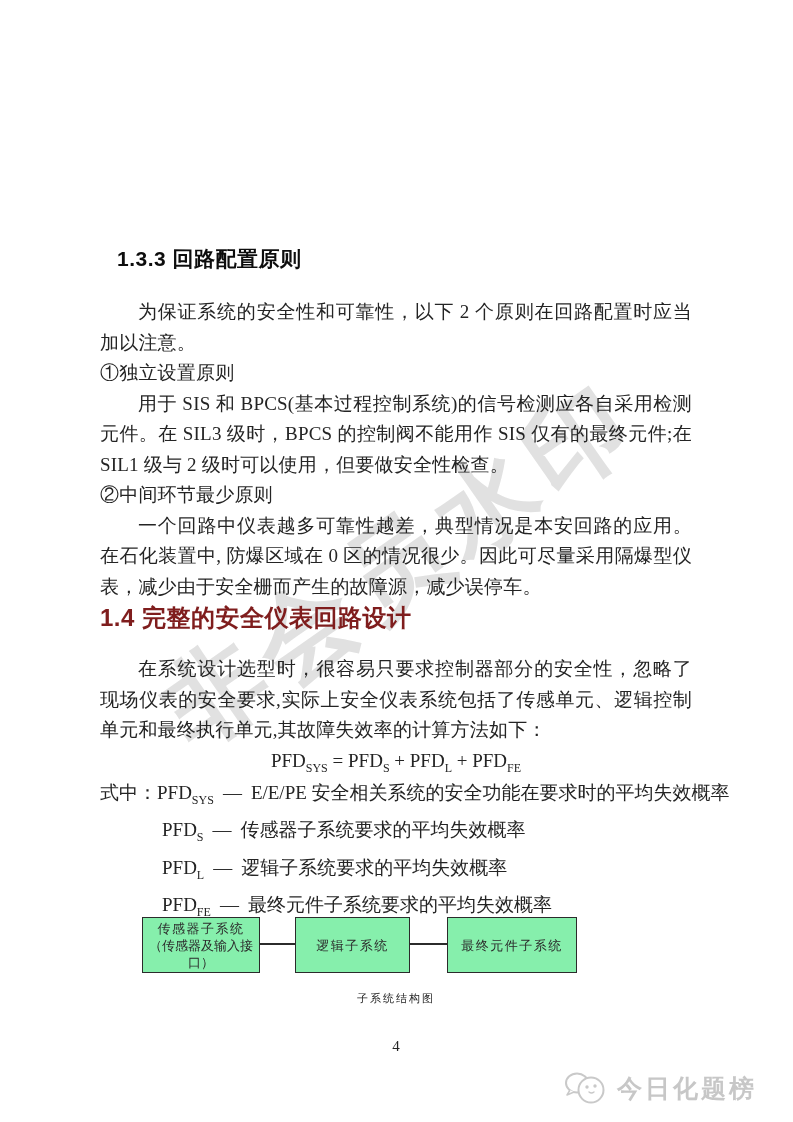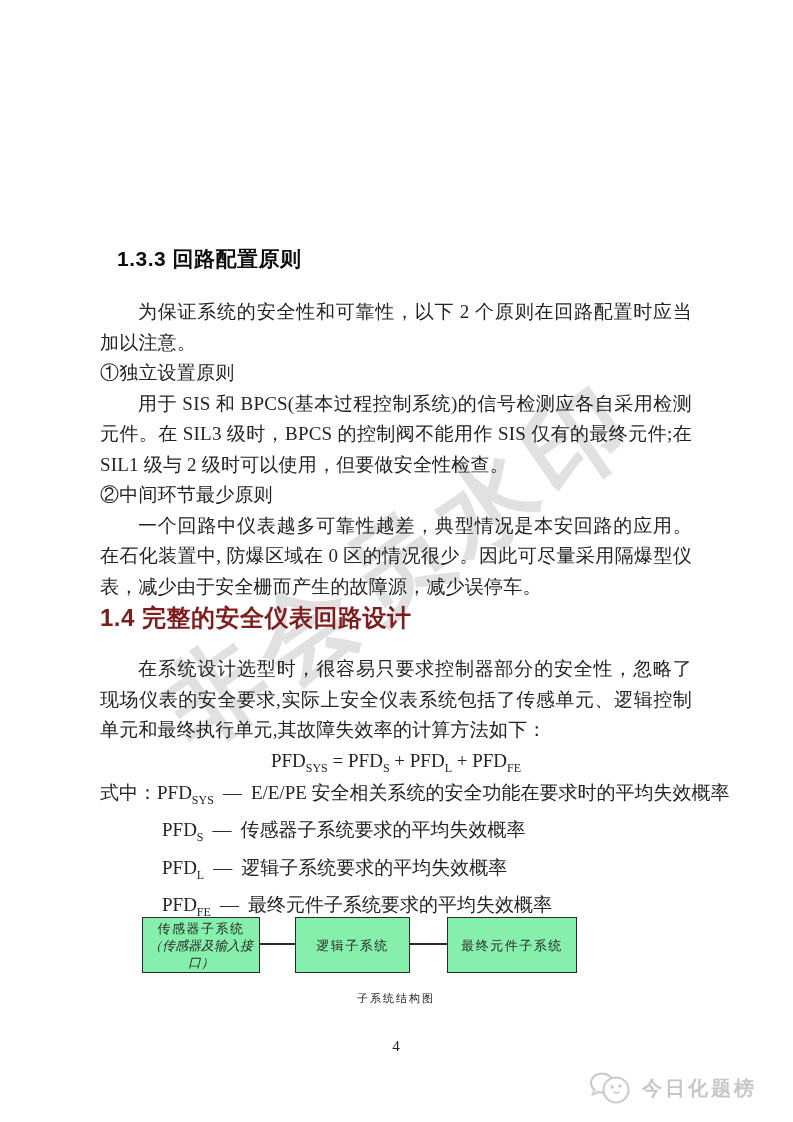--- a/index.html
+++ b/index.html
@@ -49,21 +49,21 @@
   .dline{position:absolute;height:2px;background:#2b2b2b;z-index:1;}
   .caption{font-size:11px;text-align:center;letter-spacing:2px;z-index:1;}
   .pagenum{font-size:15px;text-align:center;z-index:1;}
   
   .logo{
     position:absolute;top:1066px;right:36px;height:44px;z-index:1;
     display:flex;align-items:center;gap:7px;
   }
   .logo-text{
     font-family:"Liberation Sans","DejaVu Sans",sans-serif;
-    font-size:20px;font-weight:bold;letter-spacing:3px;color:#c7c7c7;
+    font-size:25px;font-weight:bold;letter-spacing:3px;color:#c7c7c7;
   }
 </style>
 </head>
 <body>
 
 <div class="page">
 
   <div class="watermark">非会员水印</div>
 
 
@@ -96,21 +96,21 @@
       <span>PFD</span><sub class="fs">L</sub><span class="dash">—</span><span>逻辑子系统要求的平均失效概率</span>
     </div>
     <div class="def-line cont">
       <span>PFD</span><sub class="fs">FE</sub><span class="dash">—</span><span>最终元件子系统要求的平均失效概率</span>
     </div>
   </div>
 
   <div>
     <div class="dbox" style="left:142px;top:917px;width:116px;">
       <div>传感器子系统</div>
-      <div style="letter-spacing:0;font-style:italic;">（传感器及输入接口）</div>
+      <div style="letter-spacing:0;">（传感器及输入接口）</div>
     </div>
     <div class="dline" style="left:259px;top:943px;width:36px;"></div>
     <div class="dbox" style="left:295px;top:917px;width:113px;">
       <div>逻辑子系统</div>
     </div>
     <div class="dline" style="left:409px;top:943px;width:38px;"></div>
     <div class="dbox" style="left:447px;top:917px;width:128px;">
       <div>最终元件子系统</div>
     </div>
     <div class="blk caption" style="top:991px;">子系统结构图</div>

